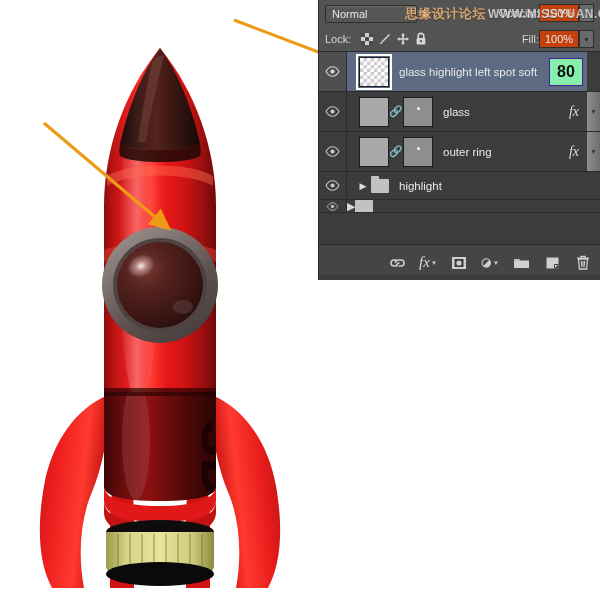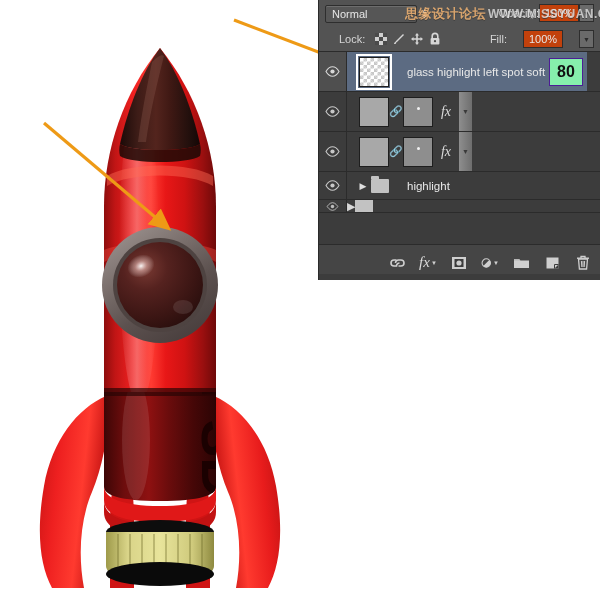--- a/index.html
+++ b/index.html
@@ -79,27 +79,27 @@
     overflow:hidden;
     pointer-events:none;
   }
   #watermark .wm-cn{font-size:13px;font-weight:bold;color:#fdba74;text-shadow:0 1px 0 #3a3a3a;}
   #watermark .wm-url{font-size:12px;font-weight:bold;color:#e2e2e2;margin-left:2px;text-shadow:0 1px 0 #3a3a3a;}
 
   
   .lock-row{
     height:25px;display:flex;align-items:center;
     background:#535353;
-    padding:0 20px;box-sizing:border-box;
+    padding:0 6px;box-sizing:border-box;
     position:relative;
     border-bottom:1px solid #2b2b2b;
   }
   .lock-label{font-size:11px;color:#d6d6d6;margin-right:7px;}
   .lock-icon{width:18px;height:16px;display:flex;align-items:center;justify-content:center;}
-  .fill-group{position:absolute;right:6px;top:3px;display:flex;align-items:center;gap:16px;}
+  .fill-group{position:absolute;right:6px;top:3px;display:flex;align-items:center;gap:0;}
 
   
   #layer-list{
     position:absolute;left:0;top:52px;right:0;bottom:36px;
     overflow:hidden;
     background:#3c3c3c;
   }
   .layer-row{
     height:40px;
     display:flex;align-items:center;
@@ -145,21 +145,21 @@
   .mask-thumb{
     width:30px;height:30px;border:1px solid #1e1e1e;box-sizing:border-box;
     background:#8e8e8e;position:relative;
   }
   .mask-thumb i{
     position:absolute;width:3px;height:3px;background:#f2f2f2;border-radius:50%;
     left:13px;top:9px;
   }
   .layer-name{
     flex:1 1 auto;
-    padding-left:18px;
+    padding-left:10px;
     font-size:11.5px;
     color:#e8e8e8;
     white-space:nowrap;
     overflow:hidden;
   }
   .fx-cell{
     width:26px;display:flex;align-items:center;justify-content:center;
     font-family:"Liberation Serif", serif;font-style:italic;font-size:14px;color:#dcdcdc;
     flex:0 0 26px;
   }
@@ -448,38 +448,40 @@
           <circle cx="7.5" cy="5.5" r="2.1" fill="#c8c8c8"></circle>
         </svg>
       </div>
       <div class="thumb-cell">
         <div class="lthumb"></div>
         <span class="link-ic">🔗</span>
         <div class="mask-thumb">
             <i></i>
           </div>
       </div>
+      <div class="layer-name">glass</div>
       <div class="fx-cell">fx</div>
       <div class="scroll-cell">▼</div>
     </div>
 
     <div class="layer-row">
       <div class="eye-cell">
         <svg width="15" height="11" viewBox="0 0 15 11">
           <path d="M7.5,0.8 C11.3,0.8 14,5.5 14,5.5 C14,5.5 11.3,10.2 7.5,10.2 C3.7,10.2 1,5.5 1,5.5 C1,5.5 3.7,0.8 7.5,0.8 Z" fill="none" stroke="#c8c8c8" stroke-width="1.1"></path>
           <circle cx="7.5" cy="5.5" r="2.1" fill="#c8c8c8"></circle>
         </svg>
       </div>
       <div class="thumb-cell">
         <div class="lthumb"></div>
         <span class="link-ic">🔗</span>
         <div class="mask-thumb">
             <i></i>
           </div>
       </div>
+      <div class="layer-name">outer ring</div>
       <div class="fx-cell">fx</div>
       <div class="scroll-cell">▼</div>
     </div>
 
     <div class="layer-row group-row" style="height:28px">
       <div class="eye-cell">
         <svg width="15" height="11" viewBox="0 0 15 11">
           <path d="M7.5,0.8 C11.3,0.8 14,5.5 14,5.5 C14,5.5 11.3,10.2 7.5,10.2 C3.7,10.2 1,5.5 1,5.5 C1,5.5 3.7,0.8 7.5,0.8 Z" fill="none" stroke="#c8c8c8" stroke-width="1.1"></path>
           <circle cx="7.5" cy="5.5" r="2.1" fill="#c8c8c8"></circle>
         </svg>

